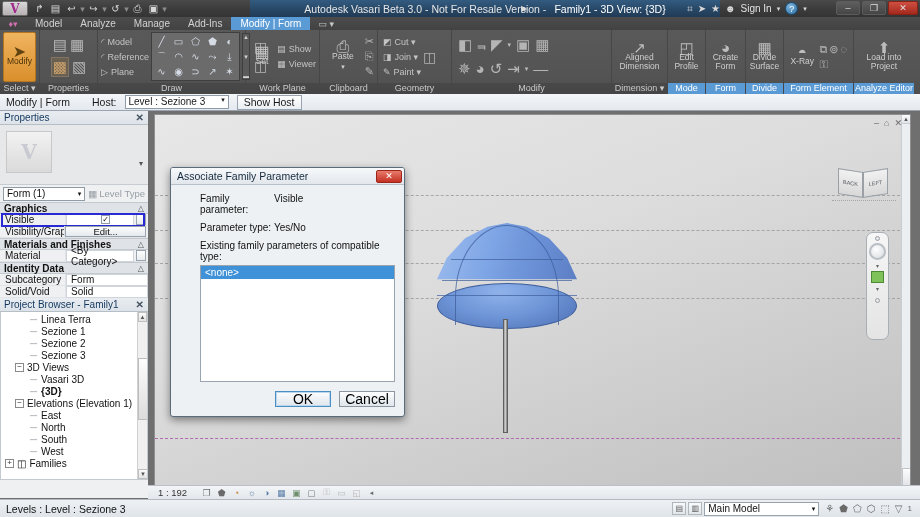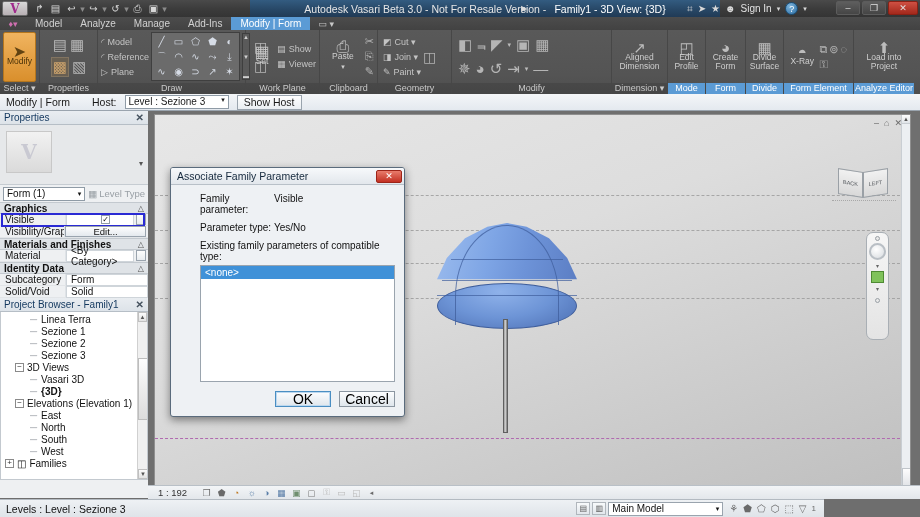--- a/index.html
+++ b/index.html
@@ -283,21 +283,21 @@
   
   .viewctrl {
     position:absolute; left:148px; top:485px; width:772px; height:14px;
     background:linear-gradient(to bottom,#f3f5f7,#e3e7eb); border-top:1px solid #b9c0c7;
     display:flex; align-items:center; gap:4px; padding-left:10px; font-size:9.5px; color:#333;
   }
   .vci { width:11px; height:11px; display:flex; align-items:center; justify-content:center; font-size:9px; color:#6a6a6a; }
 
   
   .statusbar {
-    position:absolute; left:0; top:499px; width:824px; height:18px;
+    position:absolute; left:0; top:499px; width:920px; height:18px;
     background:linear-gradient(to bottom,#eef1f4,#dfe4e9); border-top:1px solid #b3bac1;
     display:flex; align-items:center; font-size:10.5px; color:#111;
   }
   .status-text { padding-left:6px; flex:1; }
   .st-ic { width:14px; height:13px; border:1px solid #b0b6bc; background:linear-gradient(to bottom,#f8fafb,#e2e7ec); display:flex; align-items:center; justify-content:center; font-size:8px; color:#555; margin-right:2px; }
   .mainmodel {
     width:115px; height:14px; background:#fff; border:1px solid #9aa4ae;
     display:flex; align-items:center; justify-content:space-between; padding:0 3px; font-size:10px; margin-right:6px;
   }
   .status-right { display:flex; align-items:center; gap:5px; padding-right:8px; color:#6a6a6a; font-size:10px; }

